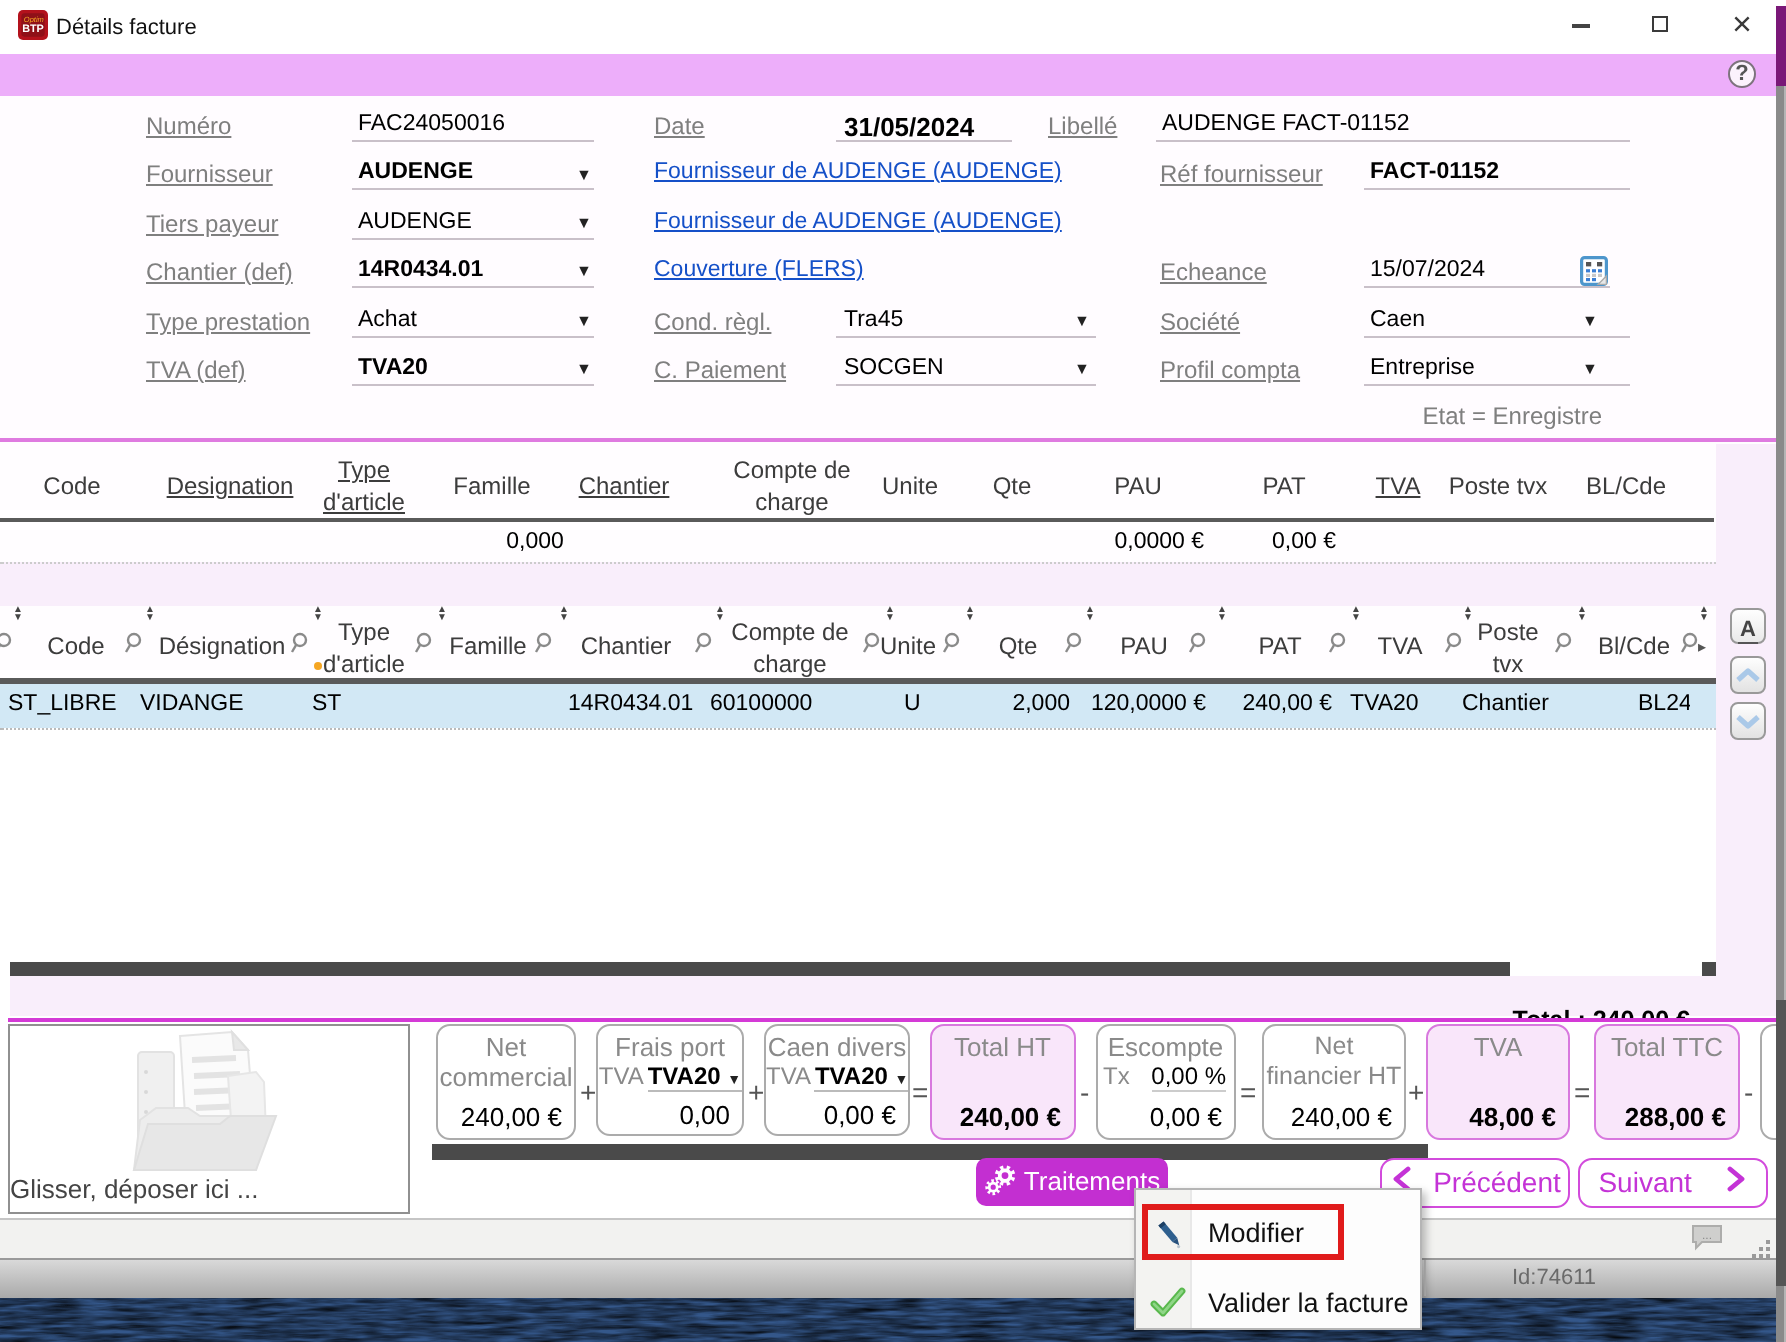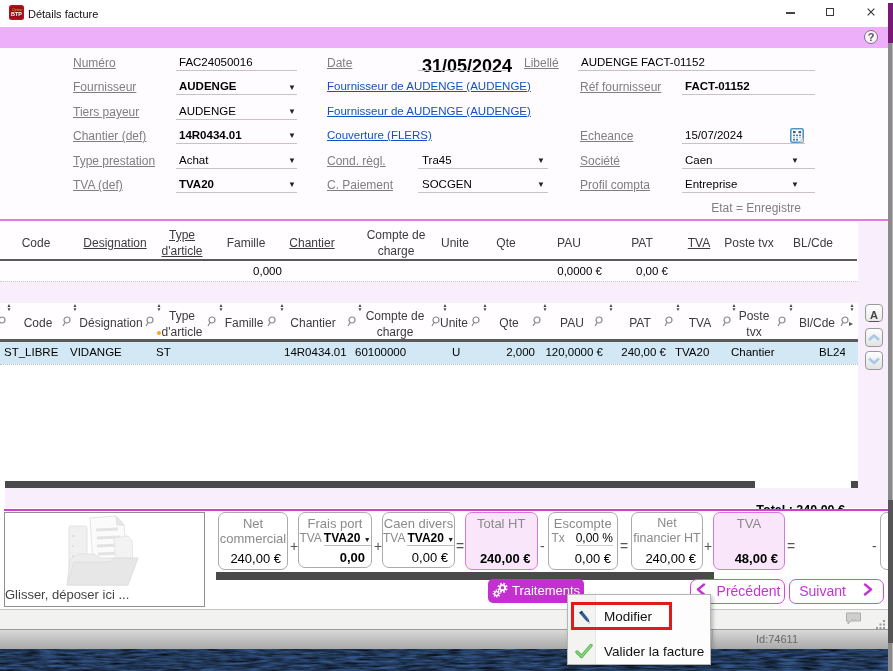--- a/index.html
+++ b/index.html
@@ -82,21 +82,21 @@
   <div class="abs val b uline" style="left:176px; top:129px; width:121px; padding-left:3px; padding-bottom:2px;">14R0434.01</div>
   <div class="abs val uline" style="left:176px; top:154px; width:121px; padding-left:3px; padding-bottom:2px;">Achat</div>
   <div class="abs val b uline" style="left:176px; top:178px; width:121px; padding-left:3px; padding-bottom:2px;">TVA20</div>
   <div class="abs dd" style="left:288px; top:83px;">▼</div>
   <div class="abs dd" style="left:288px; top:107px;">▼</div>
   <div class="abs dd" style="left:288px; top:131px;">▼</div>
   <div class="abs dd" style="left:288px; top:156px;">▼</div>
   <div class="abs dd" style="left:288px; top:180px;">▼</div>
 
   <div class="abs lbl" style="left:327px; top:56px;">Date</div>
-  <div class="abs val b" style="left:422px; top:55.5px; font-size:18px;">31/05/2024</div>
+  <div class="abs val b" style="left:422px; top:55.5px; font-size:13px;">31/05/2024</div>
   <div class="abs uline" style="left:418px; top:56px; width:88px; height:15px;"></div>
   <div class="abs blue" style="left:327px; top:80px;">Fournisseur de AUDENGE (AUDENGE)</div>
   <div class="abs blue" style="left:327px; top:105px;">Fournisseur de AUDENGE (AUDENGE)</div>
   <div class="abs blue" style="left:327px; top:129px;">Couverture (FLERS)</div>
   <div class="abs lbl" style="left:327px; top:154px;">Cond. règl.</div>
   <div class="abs val uline" style="left:418px; top:154px; width:130px; padding-left:4px; padding-bottom:2px;">Tra45</div>
   <div class="abs dd" style="left:537px; top:156px;">▼</div>
   <div class="abs lbl" style="left:327px; top:178px;">C. Paiement</div>
   <div class="abs val uline" style="left:418px; top:178px; width:130px; padding-left:4px; padding-bottom:2px;">SOCGEN</div>
   <div class="abs dd" style="left:537px; top:180px;">▼</div>
@@ -311,21 +311,21 @@
   </div>
 
   <div class="abs box1" style="left:218px; top:512px; width:70px; height:57.5px;">
     <div class="bl1">Net<br>commercial</div>
       <div class="bv">240,00 €</div>
   </div>
   <div class="abs op" style="left:290px; top:538px;">+</div>
   <div class="abs box1" style="left:298px; top:512px; width:74px; height:56px;">
     <div class="bl1">Frais port</div>
     <div class="tvarow"><span class="g">TVA</span><span style="border-bottom:1px solid #bbb;"><b>TVA20</b> <span class="dd">▼</span></span></div>
-    <div class="bv" style="font-weight:bold;margin-top:40px;">0,00</div>
+    <div class="bv" style="font-weight:normal;margin-top:40px;">0,00</div>
   </div>
   <div class="abs op" style="left:374px; top:538px;">+</div>
   <div class="abs box1" style="left:382px; top:512px; width:73px; height:56px;">
     <div class="bl1">Caen divers</div>
     <div class="tvarow"><span class="g">TVA</span><span style="border-bottom:1px solid #bbb;"><b>TVA20</b> <span class="dd">▼</span></span></div>
     <div class="bv" style="font-weight:normal;">0,00 €</div>
   </div>
   <div class="abs op" style="left:456px; top:538px;">=</div>
   <div class="abs box2" style="left:465px; top:512px; width:72.5px; height:57.5px;">
     <div class="bl1">Total HT</div>
@@ -341,20 +341,24 @@
   <div class="abs box1" style="left:631px; top:512px; width:72px; height:57.5px;">
     <div class="bl1" style="white-space:nowrap; font-size:12.5px;">Net<br>financier HT</div>
       <div class="bv" style="font-weight:normal;">240,00 €</div>
   </div>
   <div class="abs op" style="left:704px; top:538px;">+</div>
   <div class="abs box2" style="left:713px; top:512px; width:72px; height:57.5px;">
     <div class="bl1">TVA</div>
       <div class="bv b">48,00 €</div>
   </div>
   <div class="abs op" style="left:787px; top:538px;">=</div>
+  <div class="abs box2" style="left:797px; top:512px; width:73px; height:57.5px;">
+    <div class="bl1">Total TTC</div>
+      <div class="bv b">288,00 €</div>
+  </div>
   <div class="abs op" style="left:872px; top:538px;">-</div>
   <div class="abs box1" style="left:880px; top:512px; width:20px; height:57.5px;"></div>
 
   <div class="abs" style="left:216px; top:571.5px; width:498px; height:8px; background:#4a4a4a;"></div>
 
   <div class="abs" style="left:488px; top:578.5px; width:96px; height:24px; background:#c32fd1; border-radius:5px; color:#fff; font-size:13px; text-align:center; line-height:24px;">
     <svg width="17" height="16" viewBox="0 0 17 16" style="vertical-align:-3px; margin-right:3px;">
       <g fill="#fff" fill-rule="evenodd">
           <path d="M15.60,6.83 L14.81,8.70 L13.49,7.81 L12.49,8.80 L13.37,10.13 L11.50,10.90 L11.19,9.33 L9.78,9.33 L9.47,10.90 L7.60,10.11 L8.49,8.79 L7.50,7.79 L6.17,8.67 L5.40,6.80 L6.97,6.49 L6.97,5.08 L5.40,4.77 L6.19,2.90 L7.51,3.79 L8.51,2.80 L7.63,1.47 L9.50,0.70 L9.81,2.27 L11.22,2.27 L11.53,0.70 L13.40,1.49 L12.51,2.81 L13.50,3.81 L14.83,2.93 L15.60,4.80 L14.03,5.11 L14.03,6.52 Z M12.20,5.80 A1.70,1.70 0 1,0 8.80,5.80 A1.70,1.70 0 1,0 12.20,5.80 Z"></path>
           <path d="M8.11,13.52 L7.11,14.72 L6.29,13.70 L5.36,14.19 L5.73,15.44 L4.17,15.58 L4.31,14.28 L3.31,13.97 L2.68,15.11 L1.48,14.11 L2.50,13.29 L2.01,12.36 L0.76,12.73 L0.62,11.17 L1.92,11.31 L2.23,10.31 L1.09,9.68 L2.09,8.48 L2.91,9.50 L3.84,9.01 L3.47,7.76 L5.03,7.62 L4.89,8.92 L5.89,9.23 L6.52,8.09 L7.72,9.09 L6.70,9.91 L7.19,10.84 L8.44,10.47 L8.58,12.03 L7.28,11.89 L6.97,12.89 Z M5.90,11.60 A1.30,1.30 0 1,0 3.30,11.60 A1.30,1.30 0 1,0 5.90,11.60 Z"></path>

